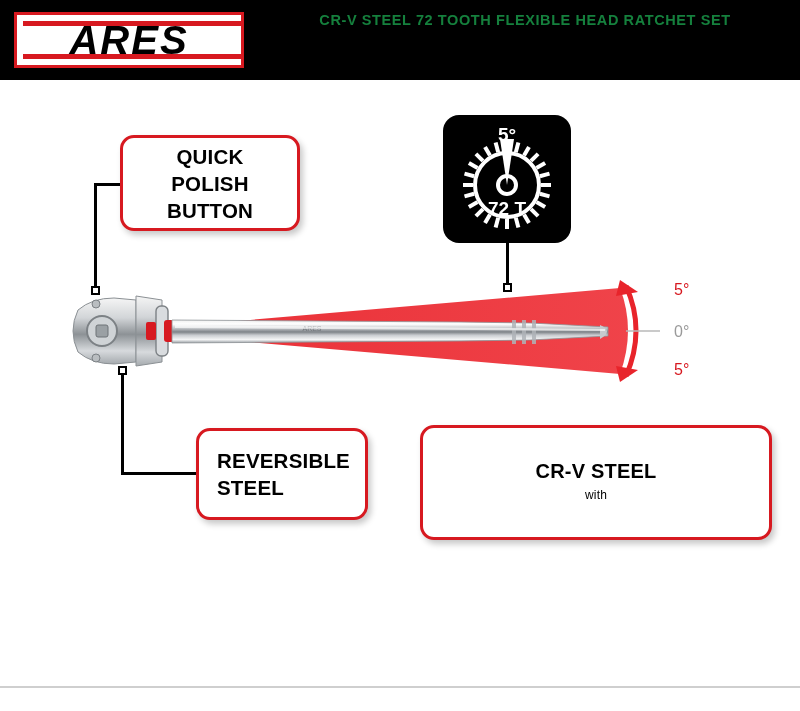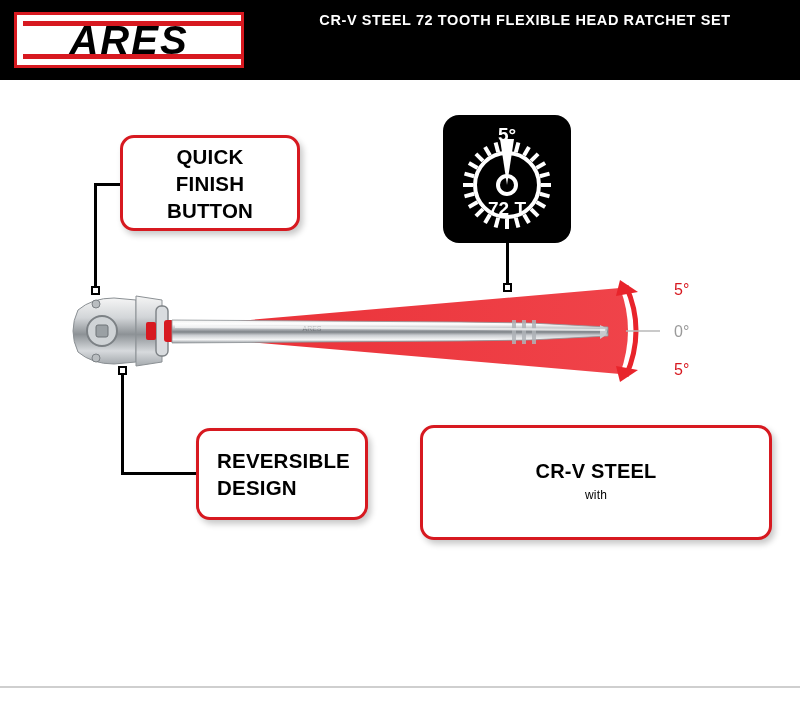--- a/index.html
+++ b/index.html
@@ -62,21 +62,21 @@
     background: #d71920;
     z-index: 1;
   }
   .logo-bar.top { top: 6px; }
   .logo-bar.bottom { bottom: 6px; }
   #header-title {
     position: absolute;
     left: 255px; top: 0;
     width: 540px; height: 40px;
     line-height: 40px;
-    color: #ffffff;
+    color: #15803d;
     font-size: 14.5px;
     font-weight: bold;
     letter-spacing: 0.6px;
     text-align: center;
     white-space: nowrap;
   }
 
   
   .callout {
     position: absolute;
@@ -299,27 +299,27 @@
       <path d="M115 55 L545 59 L545 61 L115 58 Z" fill="#ffffff" opacity="0.65"></path>
     </g>
   </svg>
 
   <div class="angle-label" id="angle-top">5°</div>
   <div class="angle-label" id="angle-mid">0°</div>
   <div class="angle-label" id="angle-bot">5°</div>
 
   <div class="callout" id="callout-quick-release">
     <span class="line">QUICK</span>
-    <span class="line">FINISH</span>
+    <span class="line">POLISH</span>
     <span class="line">BUTTON</span>
   </div>
 
   <div class="callout" id="callout-reversible">
     <span class="line">REVERSIBLE</span>
-    <span class="line">DESIGN</span>
+    <span class="line">STEEL</span>
   </div>
 
   <div class="callout" id="callout-crv">
     <span class="line">CR-V STEEL</span>
     <span class="line with">with</span>
   </div>
 
   <div id="footer-rule"></div>
 </div>
 

